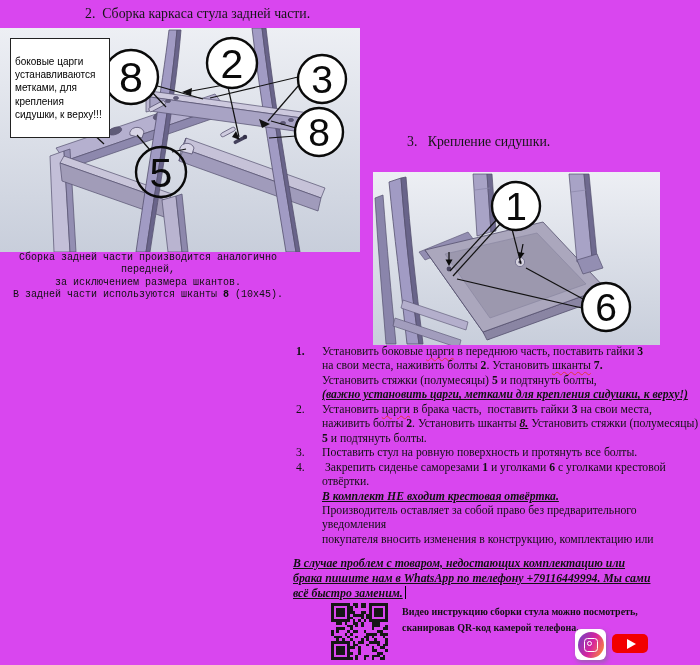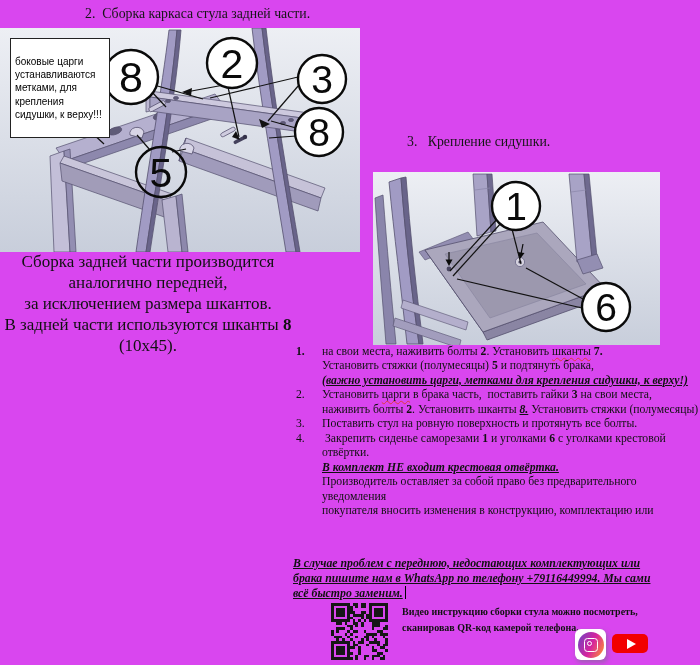--- a/index.html
+++ b/index.html
@@ -6,21 +6,21 @@
   .page{position:relative;width:700px;height:665px;background:#d946ef;overflow:hidden;
         font-family:"Liberation Serif",serif;color:#111;}
   .stitle{position:absolute;white-space:pre;font-size:13.8px;color:#151515;}
   .s2{left:85px;top:6px;}
   .s3{left:407px;top:134px;}
   .diag{position:absolute;display:block;}
   .d1{left:0;top:28px;}
   .d2{left:373px;top:172px;}
   .notebox{position:absolute;left:10px;top:38px;width:90px;background:#fff;border:1.5px solid #222;
            font-family:"Liberation Sans",sans-serif;font-size:10px;line-height:1.32;padding:16px 4px;color:#000;}
-  .caption{position:absolute;left:0;top:252px;width:296px;text-align:center;font-size:17px;line-height:1.23;}
+  .caption{position:absolute;left:0;top:252px;width:296px;text-align:center;font-size:10px;line-height:1.23;font-family:Liberation Mono, monospace;}
   .instructions{position:absolute;left:293px;top:345px;width:407px;font-size:11.7px;line-height:14.45px;}
   .item{display:flex;}
   .num{flex:0 0 26px;padding-left:3px;}
   .ibody{flex:1;}
   .rl{white-space:pre-wrap;}
   .b{font-weight:bold;}
   .bu{font-weight:bold;text-decoration:underline;font-style:italic;}
   .sq{text-decoration:underline wavy #e03a3a;text-decoration-thickness:1px;text-underline-offset:2px;}
   .caret{display:inline-block;width:1.5px;height:13px;background:#000;margin-left:2px;vertical-align:-2px;}
   .warranty{position:absolute;left:293px;top:556px;width:407px;font-size:11.8px;line-height:14.8px;}
@@ -217,30 +217,32 @@
       <circle cx="233" cy="135" r="24" fill="#fff"></circle>
     </g>
     <text class="callout" x="143" y="48" font-size="39" text-anchor="middle">1</text>
     <text class="callout" x="233" y="149" font-size="39" text-anchor="middle">6</text>
   </svg>
 
   <div class="instructions">
       <div class="item">
         <span class="num b">1.</span>
         <div class="ibody">
+          <div class="rl"><span>Установить боковые </span><span class="sq">царги</span><span> в переднюю часть, поставить гайки </span><span class="b">3</span></div>
           <div class="rl"><span>на свои места, наживить болты </span><span class="b">2</span><span>. Установить </span><span class="sq">шканты</span><span> </span><span class="b">7.</span></div>
-          <div class="rl"><span>Установить стяжки (полумесяцы) </span><span class="b">5</span><span> и подтянуть брака,</span></div>
+          <div class="rl"><span>Установить стяжки (полумесяцы) </span><span class="b">5</span><span> и подтянуть болты,</span></div>
           <div class="rl"><span class="bu">(важно установить царги, метками для крепления сидушки, к верху!)</span></div>
         </div>
       </div>
       <div class="item">
         <span class="num">2.</span>
         <div class="ibody">
           <div class="rl"><span>Установить </span><span class="sq">царги</span><span> в брака часть,  поставить гайки </span><span class="b">3</span><span> на свои места,</span></div>
           <div class="rl"><span>наживить болты </span><span class="b">2</span><span>. Установить шканты </span><span class="bu">8.</span><span> Установить стяжки (полумесяцы)</span></div>
+          <div class="rl"><span class="b">5</span><span> и подтянуть болты.</span></div>
         </div>
       </div>
       <div class="item">
         <span class="num">3.</span>
         <div class="ibody">
           <div class="rl"><span>Поставить стул на ровную поверхность и протянуть все болты.</span></div>
         </div>
       </div>
       <div class="item">
         <span class="num">4.</span>
@@ -248,21 +250,21 @@
           <div class="rl"><span> Закрепить сиденье саморезами </span><span class="b">1</span><span> и уголками </span><span class="b">6</span><span> с уголками крестовой</span></div>
           <div class="rl"><span>отвёртки.</span></div>
           <div class="rl"><span class="bu">В комплект НЕ входит крестовая отвёртка.</span></div>
           <div class="rl"><span>Производитель оставляет за собой право без предварительного уведомления</span></div>
           <div class="rl"><span>покупателя вносить изменения в конструкцию, комплектацию или</span></div>
         </div>
       </div>
     </div>
 
   <div class="warranty">
-      <div class="rl"><span class="bu">В случае проблем с переднюю, недостающих комплектующих или</span></div>
+      <div class="rl"><span class="bu">В случае проблем с товаром, недостающих комплектацию или</span></div>
       <div class="rl"><span class="bu">брака пишите нам в WhatsApp по телефону +79116449994. Мы сами</span></div>
       <div class="rl"><span class="bu">всё быстро заменим.</span><span class="caret"></span></div>
     </div>
 
   <svg id="qr" width="57" height="57" viewBox="0 0 21 21" shape-rendering="crispEdges">
       <rect x="0" y="0" width="1" height="1" fill="#161616"></rect>
       <rect x="1" y="0" width="1" height="1" fill="#161616"></rect>
       <rect x="2" y="0" width="1" height="1" fill="#161616"></rect>
       <rect x="3" y="0" width="1" height="1" fill="#161616"></rect>
       <rect x="4" y="0" width="1" height="1" fill="#161616"></rect>

